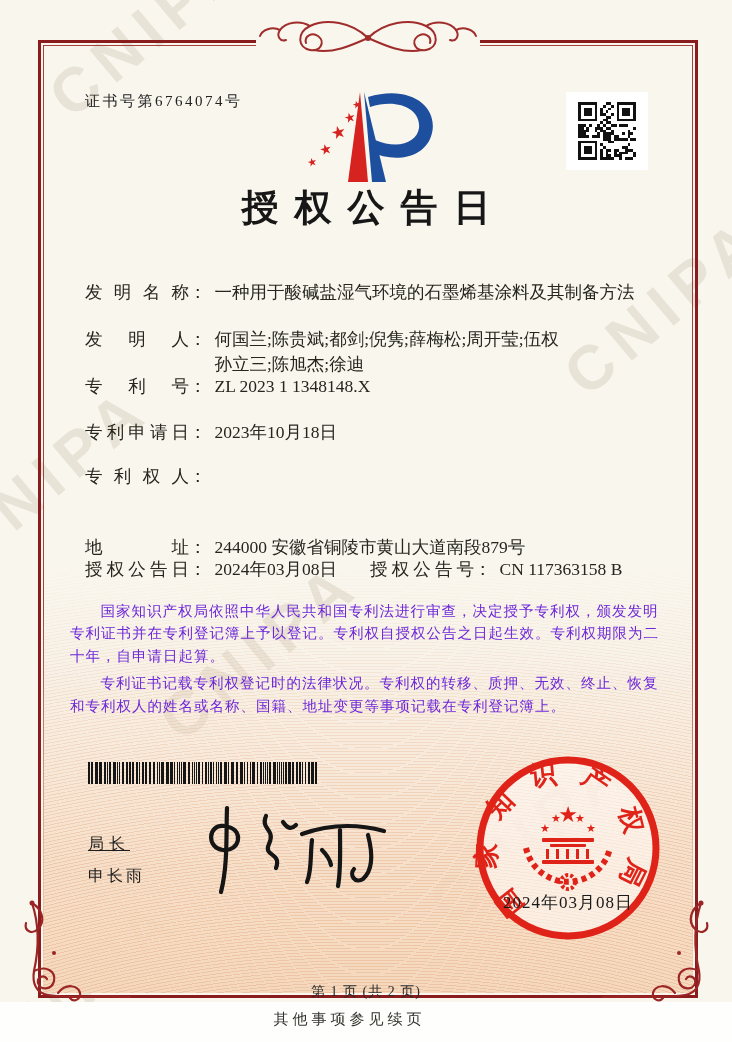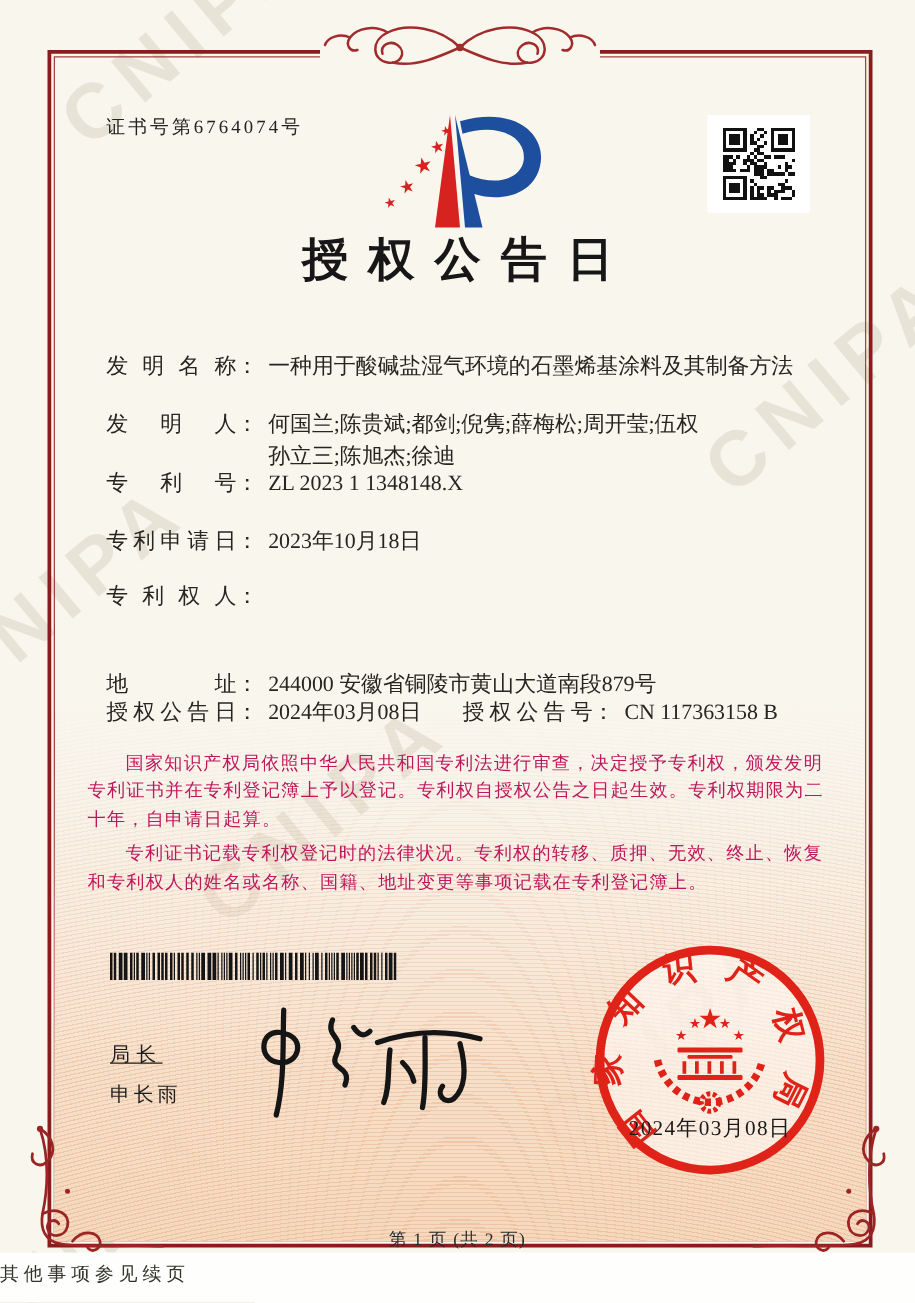--- a/index.html
+++ b/index.html
@@ -66,40 +66,40 @@
   }
   .fcolon{flex:none;}
   .fvalue{margin-left:8px; white-space:pre-line;}
   .r0{top:280px;} .r1{top:327px;} .r2{top:374px;} .r3{top:420px;}
   .r4{top:464px;} .r5{top:513px;margin-top:22px;} .r6{top:557px; width:560px;}
   .fpair2{position:absolute; left:285px; top:0; display:flex;}
   .r6 .inner{position:relative; display:flex; width:100%;}
   
   .legal{
     position:absolute; left:70px; top:600px; width:596px; z-index:3;
-    font-size:14.5px; line-height:22.4px; color:#be185d; letter-spacing:1px;
+    font-size:14.5px; line-height:22.4px; color:#6d28d9; letter-spacing:1px;
   }
   .legal p{margin:0 0 5px 0; text-indent:2.1em;}
   
   .barcode{position:absolute; left:88px; top:762px; z-index:3;}
   .sig-title{position:absolute; left:88px; top:834px; z-index:3; font-size:16px; letter-spacing:5px; color:#1d1d1d;text-decoration:underline;}
   .sig-name{position:absolute; left:88px; top:866px; z-index:3; font-size:16px; letter-spacing:3px; color:#1d1d1d;}
   .signature{position:absolute; left:200px; top:802px; z-index:3;}
   .seal{position:absolute; left:472px; top:752px; z-index:4;}
   .page-indicator{
     position:absolute; left:0; width:732px; top:963px; z-index:3;
     text-align:center; font-size:14px; color:#2a2a2a; letter-spacing:1px;margin-top:20px;
   }
   .bottom-strip{
     position:absolute; left:0; top:1002px; width:732px; height:40px;
     background:#fefefc; z-index:3;
   }
   .continuation{
     position:absolute; left:0; width:699px; top:1010px; z-index:4;
-    text-align:left; font-size:15px; letter-spacing:4px; color:#33322c;
+    text-align:center; font-size:15px; letter-spacing:4px; color:#33322c;
   }
   svg{display:block;}
 </style>
 </head>
 <body>
 
 <div class="page">
 
   <div class="wm" style="left:30px; top:-8px;">CNIPA</div>
   <div class="wm" style="left:545px; top:270px;">CNIPA</div>

